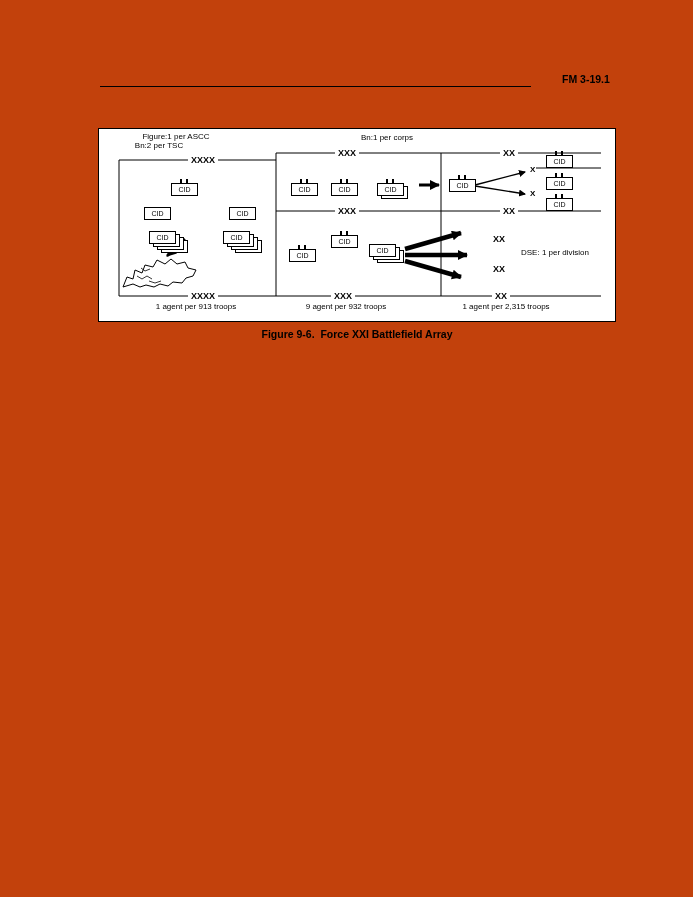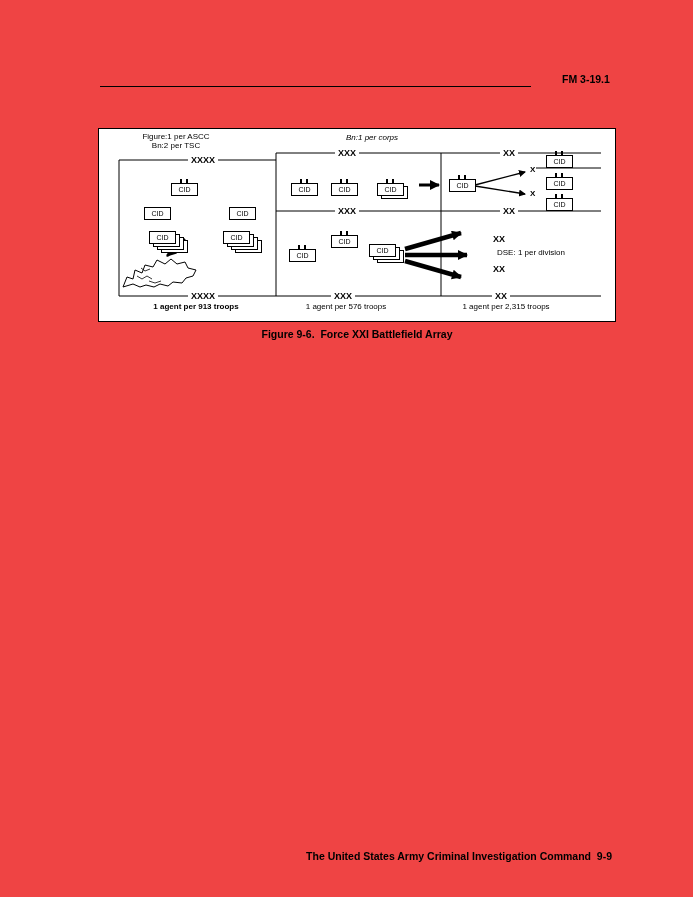--- a/index.html
+++ b/index.html
@@ -1,17 +1,17 @@
 <!DOCTYPE html>
 <html><head>
 <meta charset="utf-8">
 <style>
   * { margin:0; padding:0; box-sizing:border-box; }
   html,body { width:693px; height:897px; background:#fff; font-family:"Liberation Sans", sans-serif; color:#000; }
-  .page { position:absolute; left:0; top:0; width:693px; height:897px; background:#ef4444; overflow:hidden; }
+  .page { position:absolute; left:0; top:0; width:693px; height:897px; background:#c2410c; overflow:hidden; }
 
   .hr { position:absolute; left:100px; top:86px; width:431px; height:1px; background:#000; }
   .doc-id { position:absolute; left:562px; top:73px; font-size:10.5px; font-weight:bold; }
 
   .fig { position:absolute; left:98px; top:128px; width:518px; height:194px; border:1.5px solid #000; background:#fff; }
   .fig svg { position:absolute; left:0; top:0; }
 
   .note { position:absolute; font-size:8px; white-space:nowrap; transform:translateX(-50%); line-height:9px; }
   .ech  { position:absolute; font-size:9px; font-weight:bold; background:#fff; padding:0 3px;
           transform:translateX(-50%); line-height:10px; white-space:nowrap; }
@@ -66,37 +66,37 @@
         <line x1="306" y1="120" x2="362" y2="104" stroke-width="4.5" marker-end="url(#ahL)"></line>
         <line x1="306" y1="126" x2="368" y2="126" stroke-width="4.5" marker-end="url(#ahL)"></line>
         <line x1="306" y1="132" x2="362" y2="148" stroke-width="4.5" marker-end="url(#ahL)"></line>
         <line x1="86" y1="110" x2="68" y2="127" stroke-width="2.5" marker-end="url(#ahL)"></line>
       </g>
       <path d="M24,158 l4,-10 6,2 2,-9 7,3 3,-8 8,2 4,-7 8,4 6,-5 6,5 8,-2 3,6 8,2 -3,6 -7,2 -4,5 -9,-1 -5,4 -8,-2 -6,3 -8,-2 -6,2 -7,-3 z" fill="#fff" stroke="#000" stroke-width="1"></path>
       <path d="M38,147 l5,3 5,-3 5,3 M50,152 l6,2 6,-2 M42,139 l4,3 5,-2" stroke="#000" stroke-width="0.8" fill="none"></path>
     </svg>
 
     <div class="note" style="left:77px; top:3px;">Figure:1 per ASCC</div>
-    <div class="note" style="left:77px; top:12px;">Bn:2 per TSC</div>
-    <div class="note" style="left:273px; top:4px;font-style:italic;">Bn:1 per corps</div>
+    <div class="note" style="left:60px; top:12px;">Bn:2 per TSC</div>
+    <div class="note" style="left:288px; top:4px;">Bn:1 per corps</div>
 
     <div class="ech" style="left:104px; top:26px;">XXXX</div>
     <div class="ech" style="left:248px; top:19px;">XXX</div>
     <div class="ech" style="left:410px; top:19px;">XX</div>
     <div class="ech" style="left:248px; top:77px;">XXX</div>
     <div class="ech" style="left:410px; top:77px;">XX</div>
     <div class="ech" style="left:400px; top:105px;">XX</div>
-    <div class="note" style="left:432px; top:119px;">DSE: 1 per division</div>
+    <div class="note" style="left:456px; top:119px;">DSE: 1 per division</div>
     <div class="ech" style="left:400px; top:135px;">XX</div>
     <div class="ech" style="left:104px; top:162px;">XXXX</div>
     <div class="ech" style="left:244px; top:162px;">XXX</div>
     <div class="ech" style="left:402px; top:162px;">XX</div>
 
-    <div class="note" style="left:97px; top:173px;font-weight:bold;">1 agent per 913 troops</div>
-    <div class="note" style="left:247px; top:173px;">1 agent per 576 troops</div>
+    <div class="note" style="left:97px; top:173px;">1 agent per 913 troops</div>
+    <div class="note" style="left:247px; top:173px;">9 agent per 932 troops</div>
     <div class="note" style="left:407px; top:173px;">1 agent per 2,315 troops</div>
 
     <div class="xmark" style="left:431px; top:37px;">X</div>
     <div class="xmark" style="left:431px; top:61px;">X</div>
 
     <div class="mark" style="left:85px; top:50px;"></div>
     <div class="cid" style="left:72px; top:54px;">CID</div>
     <div class="cid" style="left:45px; top:78px;">CID</div>
     <div class="cid" style="left:130px; top:78px;">CID</div>
 
@@ -140,15 +140,14 @@
     <div class="mark" style="left:460px; top:22px;"></div>
     <div class="cid" style="left:447px; top:26px;">CID</div>
     <div class="mark" style="left:460px; top:44px;"></div>
     <div class="cid" style="left:447px; top:48px;">CID</div>
     <div class="mark" style="left:460px; top:65px;"></div>
     <div class="cid" style="left:447px; top:69px;">CID</div>
 
   </div>
 
   <div class="caption">Figure 9-6.  Force XXI Battlefield Array</div>
-  <div class="footer">The United States Army Criminal Investigation Command  9-9</div>
 
 </div>
 
 </body></html>

